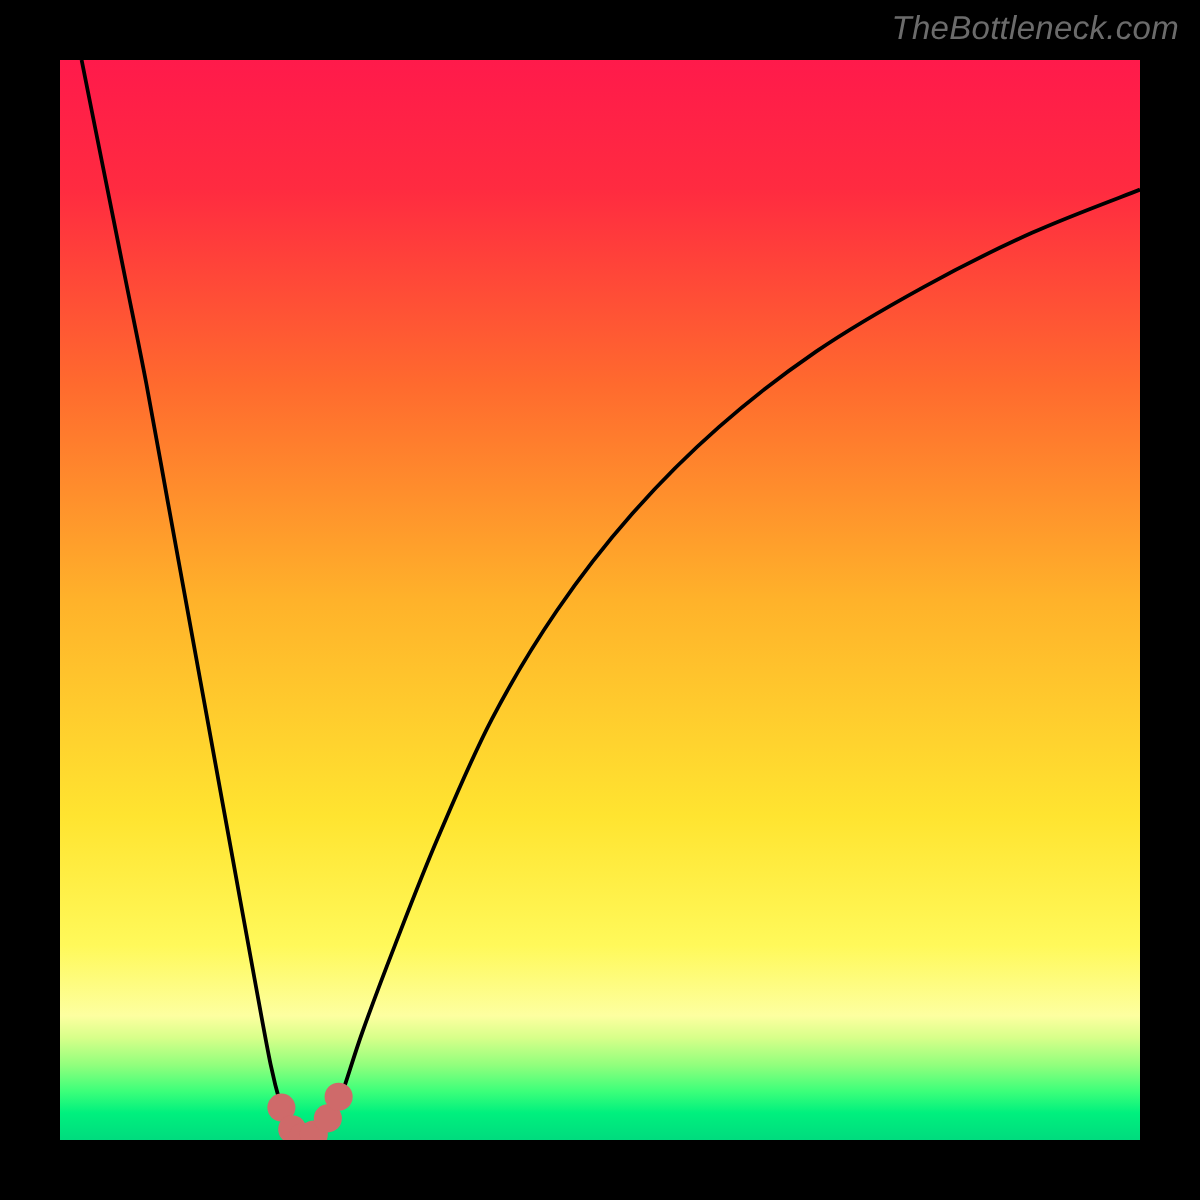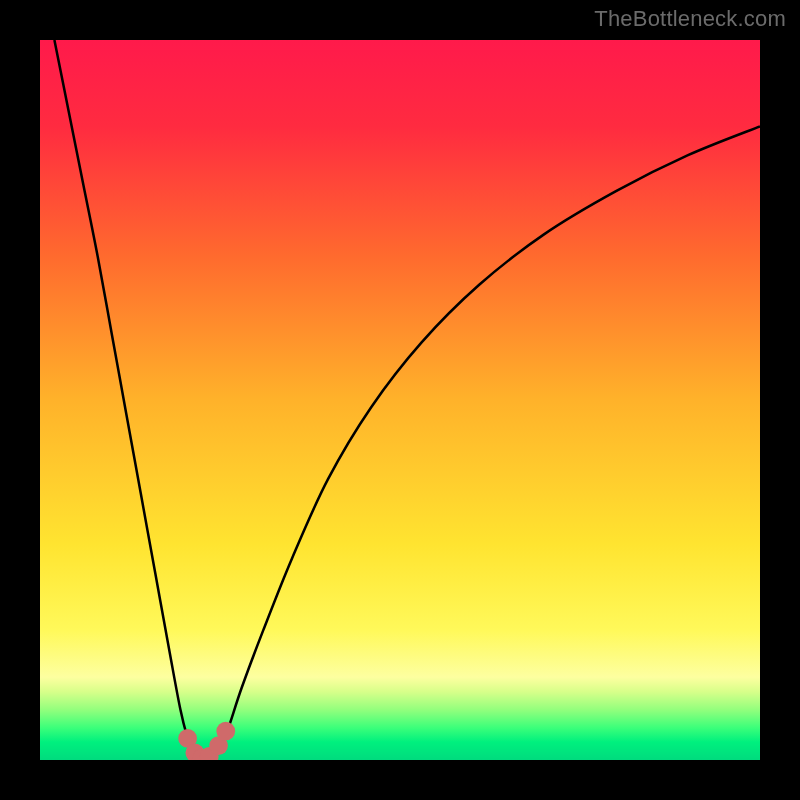--- a/index.html
+++ b/index.html
@@ -9,20 +9,21 @@
     height: 800px;
     overflow: hidden;
     background: #000;
     font-family: Arial, Helvetica, sans-serif;
   }
   .frame {
     position: absolute;
     top: 0; left: 0;
     width: 800px; height: 800px;
     background: #000;
+    font-style: italic;
   }
   .plot {
     position: absolute;
     top: 40px;
     left: 40px;
     width: 720px;
     height: 720px;
     overflow: hidden;
   }
   .gradient {

